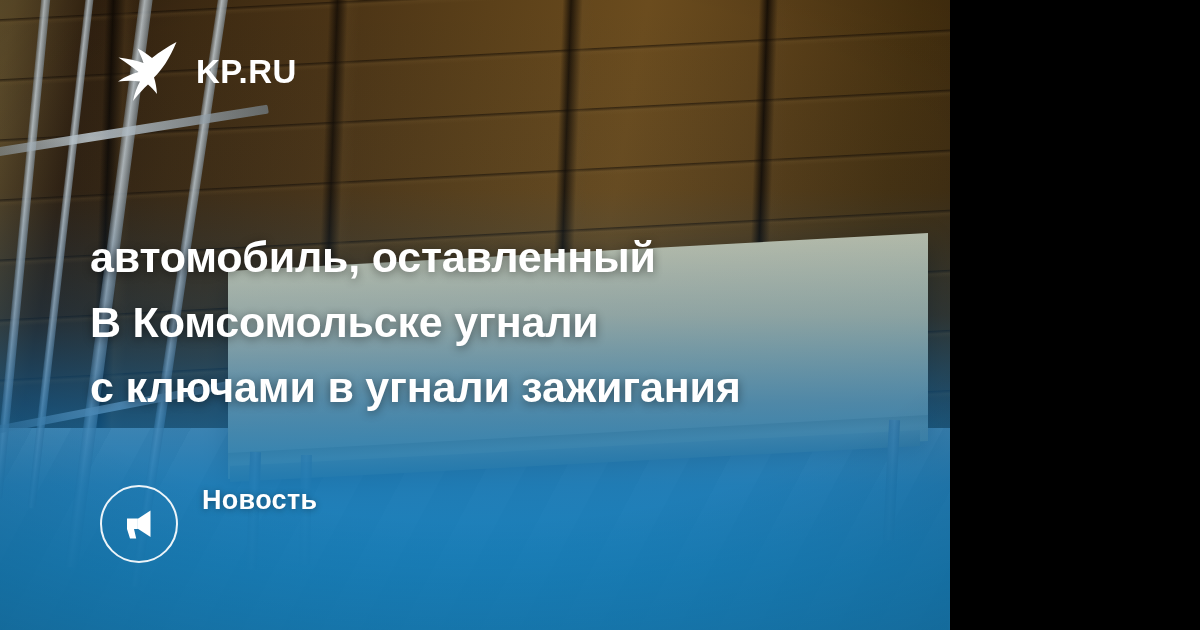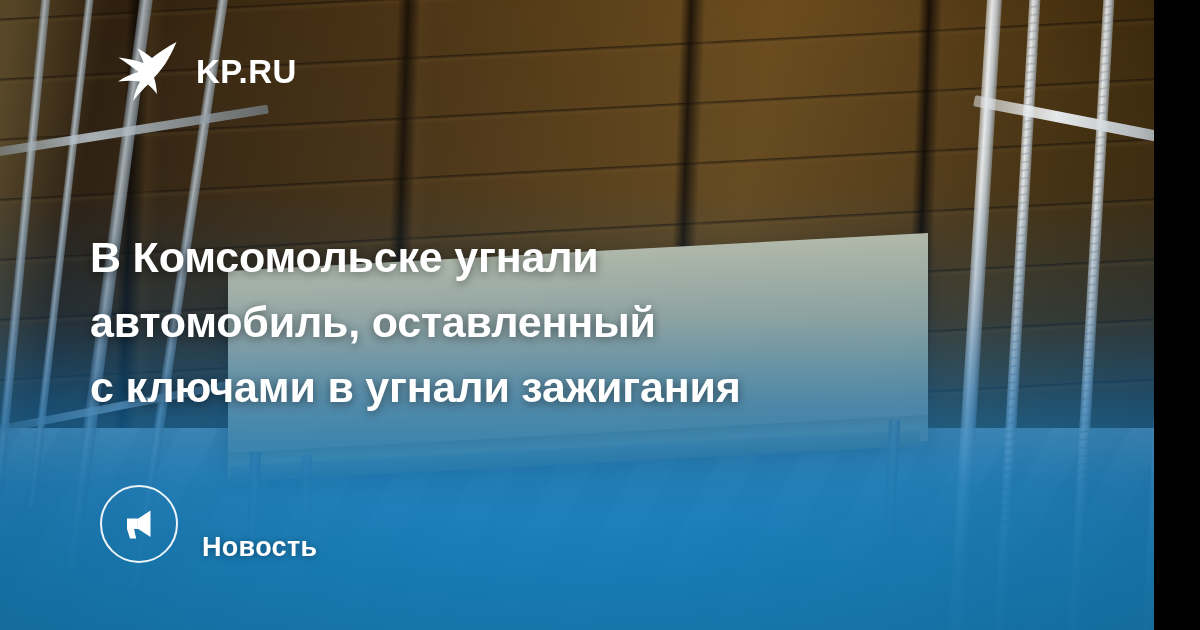--- a/index.html
+++ b/index.html
@@ -3,21 +3,21 @@
 <meta charset="utf-8">
 <title>KP.RU social card</title>
 <style>
   html, body {
     margin: 0;
     padding: 0;
     background: #000;
   }
   #card {
     position: relative;
-    width: 1154px;
+    width: 950px;
     height: 630px;
     overflow: hidden;
     font-family: "Liberation Sans", "DejaVu Sans", sans-serif;
     background: #2a1d0e;
     user-select: none;
   }
 
   
   .photo { position: absolute; inset: 0; overflow: hidden; }
 
@@ -164,21 +164,21 @@
     font-weight: 700;
     line-height: 65px;
     letter-spacing: -0.2px;
     text-shadow: 0 2px 10px rgba(0,0,0,.45);
   }
   .headline .ln { display: block; white-space: nowrap; }
 
   .badge {
     position: absolute;
     left: 100px; top: 485px;
-    display: flex; align-items: flex-end; gap: 24px;
+    display: flex; align-items: flex-start; gap: 24px;
   }
   .badge-circle {
     width: 74px; height: 74px;
     border: 2px solid rgba(255,255,255,.92);
     border-radius: 50%;
     display: flex; align-items: center; justify-content: center;
     flex: 0 0 auto;
   }
   .badge-circle svg { display: block; }
   .badge-label {
@@ -235,22 +235,22 @@
           C25.0 47.0 22.5 53.5 21.0 61.0
           C26.5 54.0 31.5 48.5 36.0 44.5
           C39.0 47.0 42.0 50.0 45.0 54.0
           C44.5 47.5 43.5 42.0 42.0 37.5
           C50.0 30.0 57.5 18.5 64.5 2.0 Z"></path>
       </svg>
       <span class="brand-name">KP.RU</span>
     </div>
 
     <h1 class="headline">
+      <span class="ln">автомобиль, оставленный</span>
       <span class="ln">В Комсомольске угнали</span>
-      <span class="ln">автомобиль, оставленный</span>
       <span class="ln">с ключами в угнали зажигания</span>
     </h1>
 
     <div class="badge">
       <span class="badge-circle">
         <svg width="38" height="38" viewBox="0 0 38 38" aria-hidden="true">
           <path fill="#ffffff" d="M30.5 5.5 L30.5 32.0 L17.5 23.5 L17.5 14.0 Z"></path>
           <path fill="#ffffff" d="M7.0 13.5 L17.8 13.5 L17.8 24.0 L14.0 24.0 L16.2 33.5 L10.0 33.5 L7.0 24.0 Z"></path>
         </svg>
       </span>

